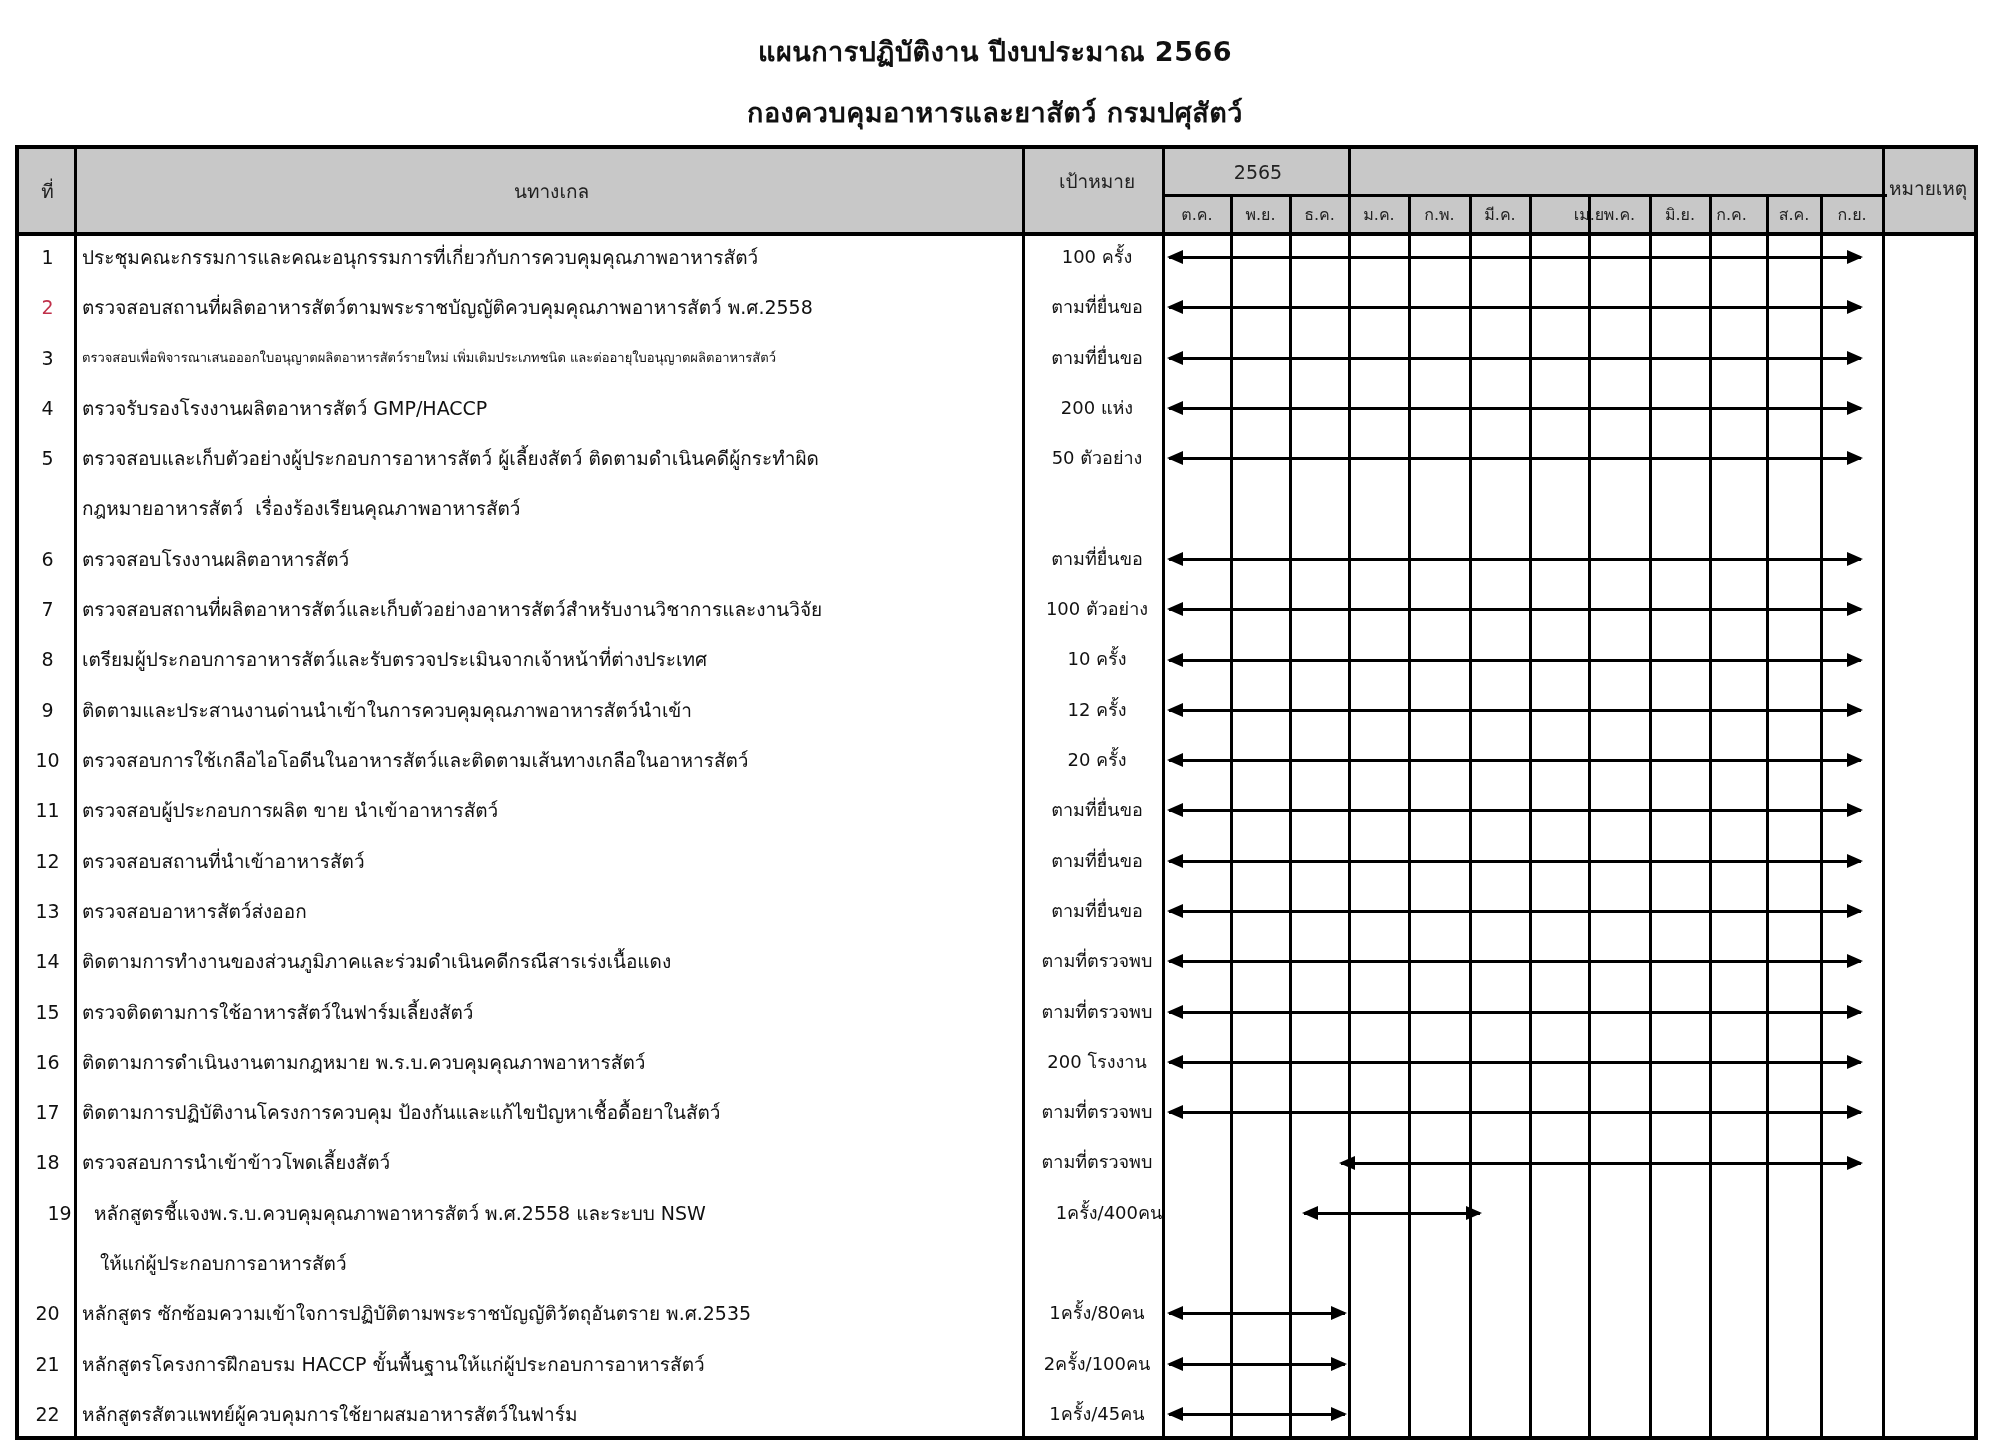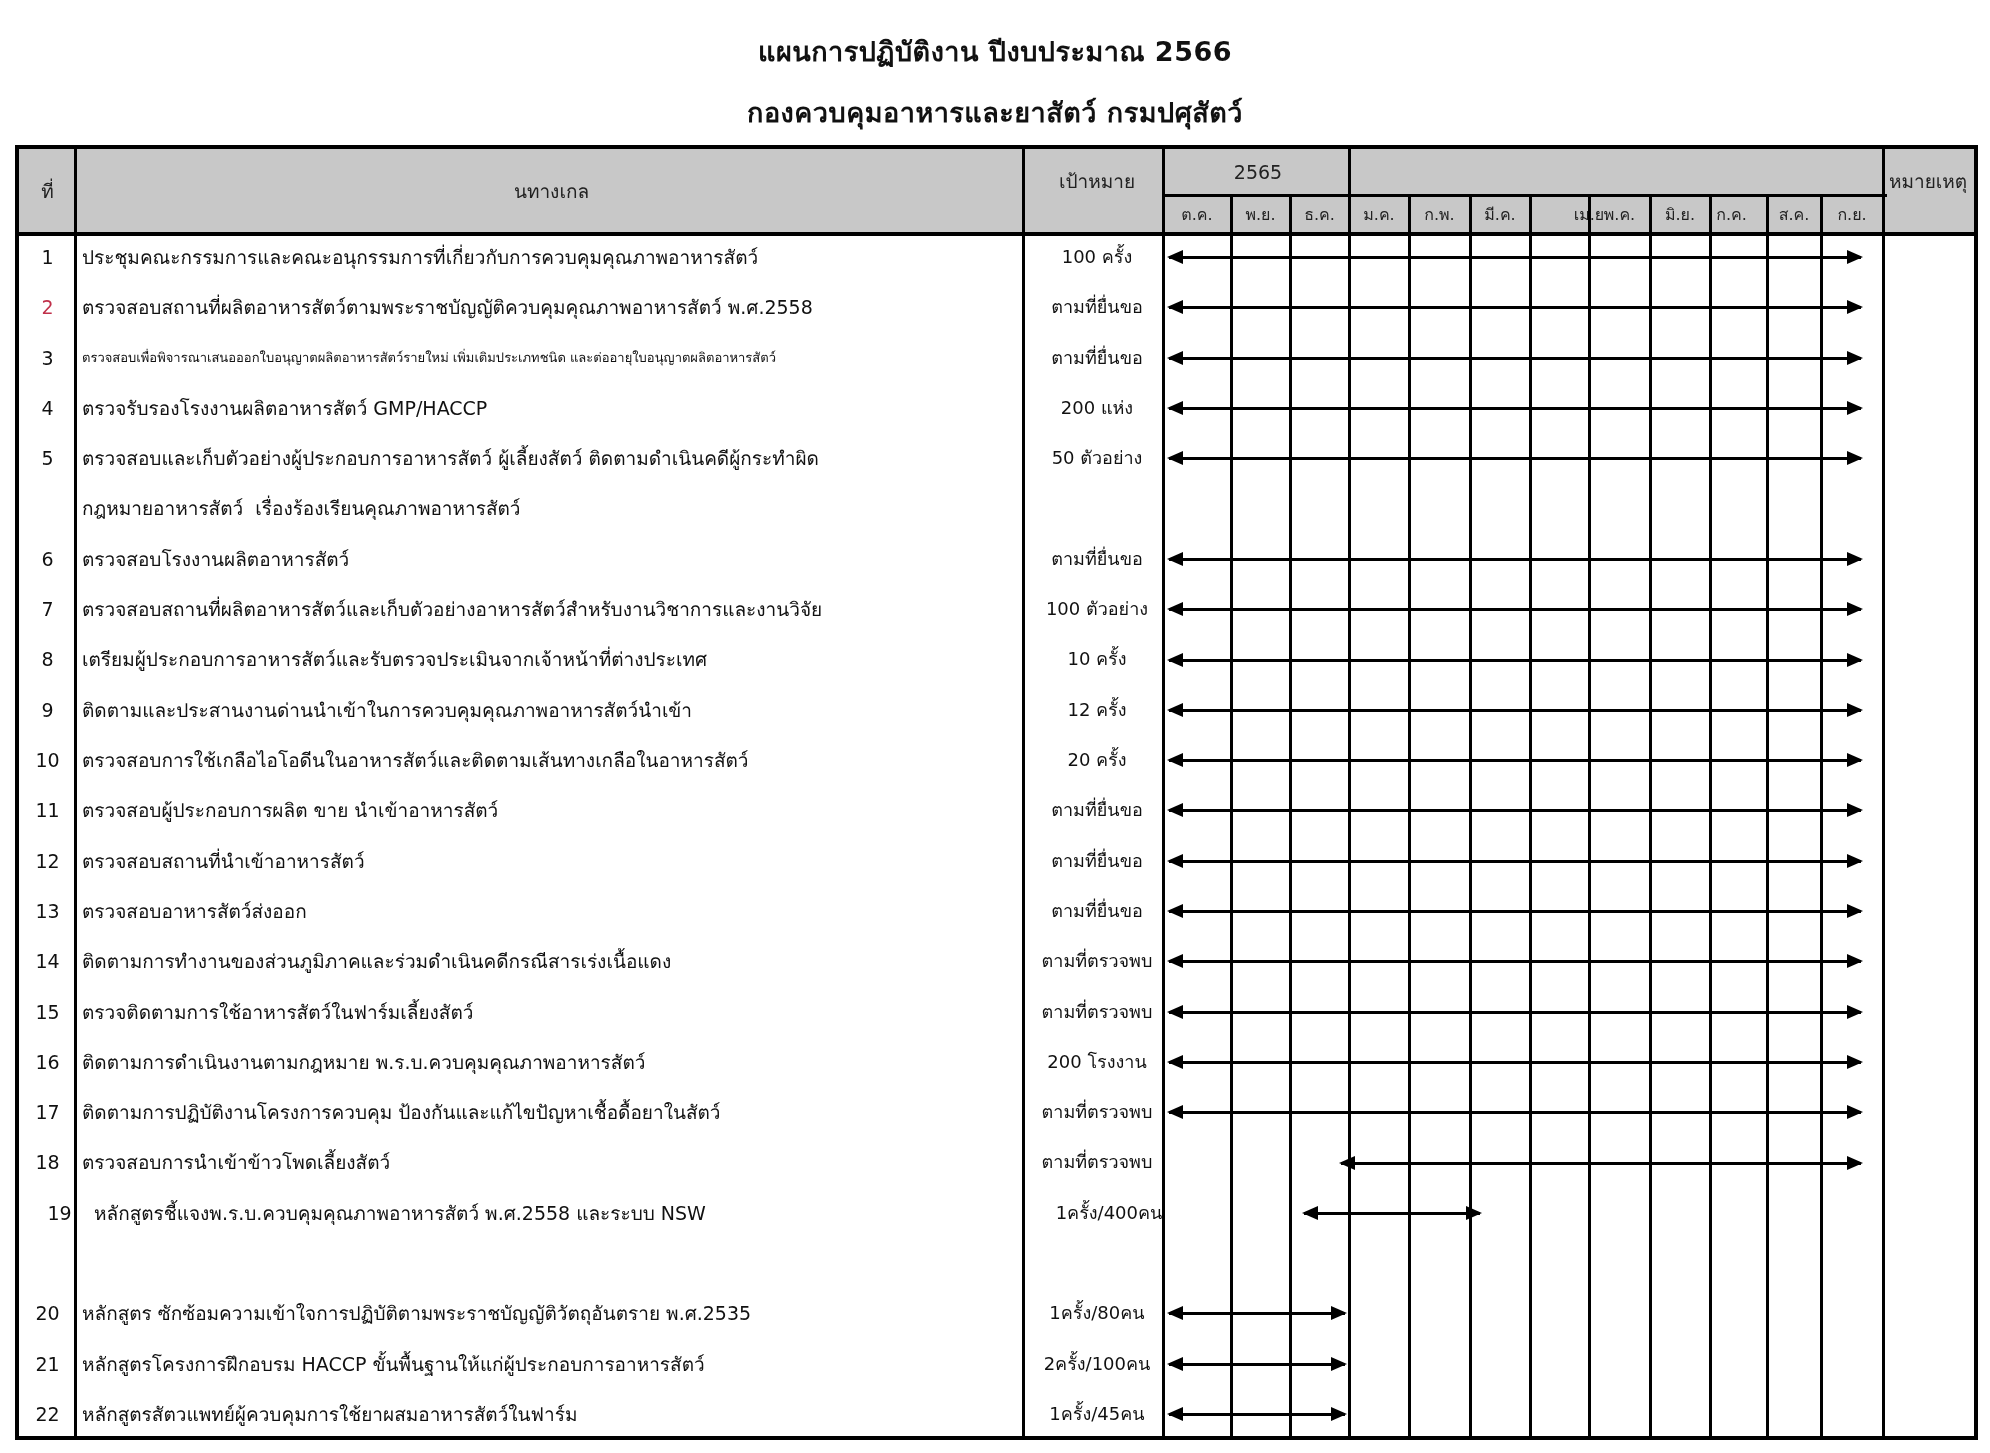--- a/index.html
+++ b/index.html
@@ -41,21 +41,21 @@
 <div class="title" id="title1">แผนการปฏิบัติงาน  ปีงบประมาณ 2566</div>
 <div class="title" id="title2">กองควบคุมอาหารและยาสัตว์ กรมปศุสัตว์</div>
 
 <div class="tbl">
 
   <div class="hdr">
     <div class="hcell" style="left:0;width:57px;top:0;height:83px;">ที่</div>
     <div class="hcell" style="left:60px;width:945px;top:0;height:83px;">นทางเกล</div>
     <div class="hcell" style="left:1008px;width:140px;top:0;height:64px;">เป้าหมาย</div>
     <div class="hcell" style="left:1148px;width:182px;top:0;height:46px;">2565</div>
-    <div class="hcell" style="left:1868px;width:92px;top:0;height:64px;justify-content:flex-start;padding-left:2px;font-family:Liberation Mono, monospace;">หมายเหตุ</div>
+    <div class="hcell" style="left:1868px;width:92px;top:7px;height:64px;justify-content:flex-start;padding-left:2px;font-family:Liberation Mono, monospace;">หมายเหตุ</div>
     <div class="subline" style="left:1146px;width:722px;top:45px;"></div>
     <div id="months">
         <div class="mon" style="left: 1144px; width: 68px;">ต.ค.</div>
         <div class="mon" style="left: 1212px; width: 59px;">พ.ย.</div>
         <div class="mon" style="left: 1271px; width: 59px;">ธ.ค.</div>
         <div class="mon" style="left: 1330px; width: 60px;">ม.ค.</div>
         <div class="mon" style="left: 1390px; width: 61px;">ก.พ.</div>
         <div class="mon" style="left: 1451px; width: 60px;">มี.ค.</div>
         <div class="mon" style="left: 1543px; width: 59px;">เม.ย.</div>
         <div class="mon" style="left: 1570px; width: 61px;">พ.ค.</div>
@@ -188,20 +188,21 @@
       </div>
       <div class="row" style="top: 988.4px; height: 50.3px;">
         <div class="cell-no line-text">18</div>
         <div class="cell-item line-text">ตรวจสอบการนำเข้าข้าวโพดเลี้ยงสัตว์</div>
         <div class="cell-target line-text">ตามที่ตรวจพบ</div>
         <div class="arrow" style="left: 1322px; width: 520px; top: 24.15px;"></div>
       </div>
       <div class="row" style="top: 1038.7px; height: 100.6px; margin-left: 12px;">
         <div class="cell-no line-text">19</div>
         <div class="cell-item line-text">หลักสูตรชี้แจงพ.ร.บ.ควบคุมคุณภาพอาหารสัตว์ พ.ศ.2558 และระบบ NSW</div>
+        <div class="cell-item line-text" style="top: 50.3px; white-space: pre;"> ให้แก่ผู้ประกอบการอาหารสัตว์</div>
         <div class="cell-target line-text">1ครั้ง/400คน</div>
         <div class="arrow" style="left: 1273px; width: 176px; top: 24.15px;"></div>
       </div>
       <div class="row" style="top: 1139.3px; height: 50.3px;">
         <div class="cell-no line-text">20</div>
         <div class="cell-item line-text">หลักสูตร ซักซ้อมความเข้าใจการปฏิบัติตามพระราชบัญญัติวัตถุอันตราย พ.ศ.2535</div>
         <div class="cell-target line-text">1ครั้ง/80คน</div>
         <div class="arrow" style="left: 1150px; width: 176px; top: 24.15px;"></div>
       </div>
       <div class="row" style="top: 1189.6px; height: 50.3px;">

